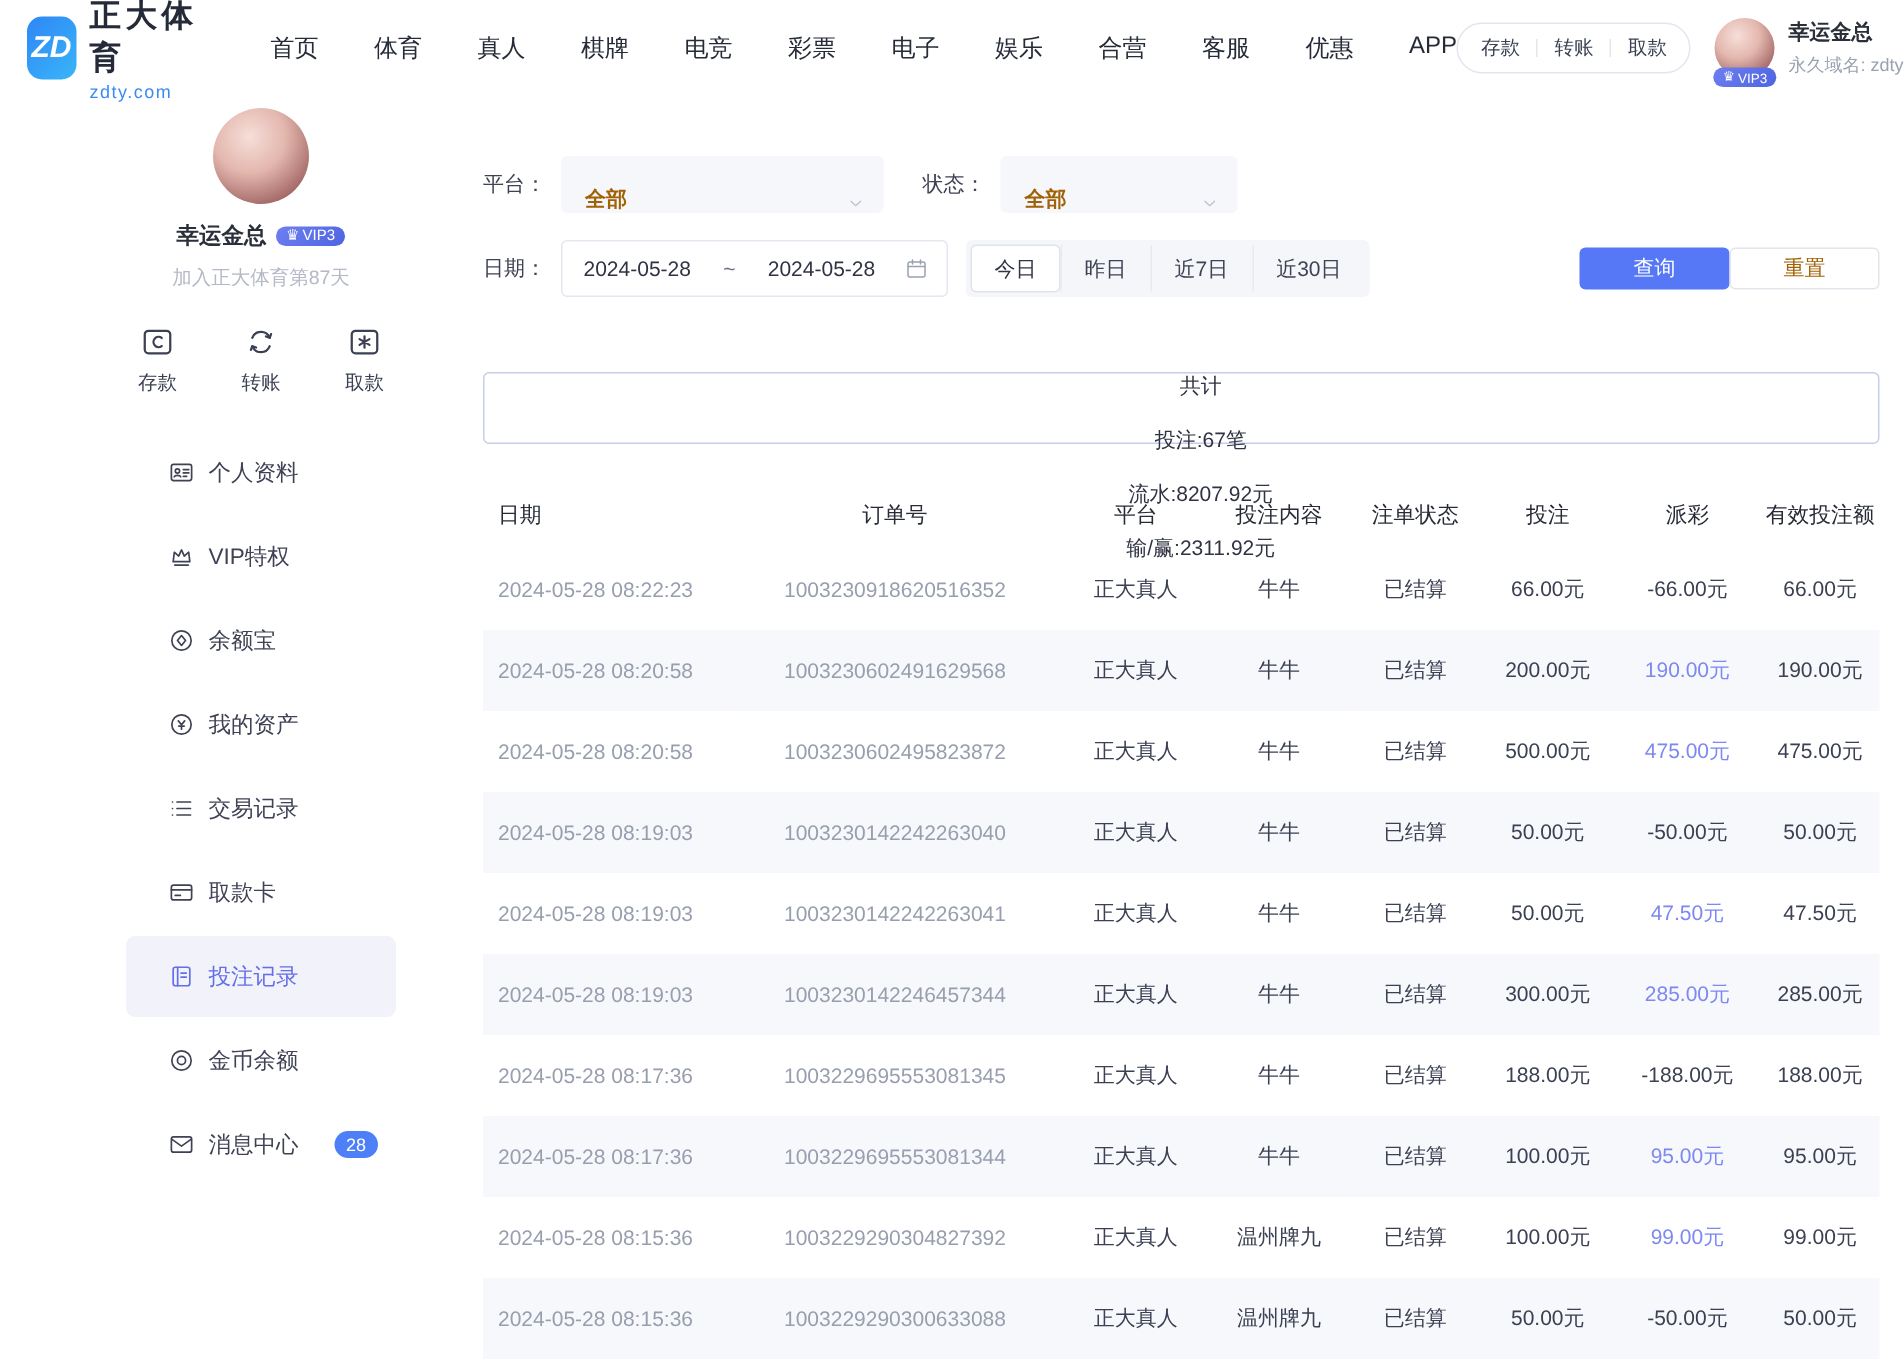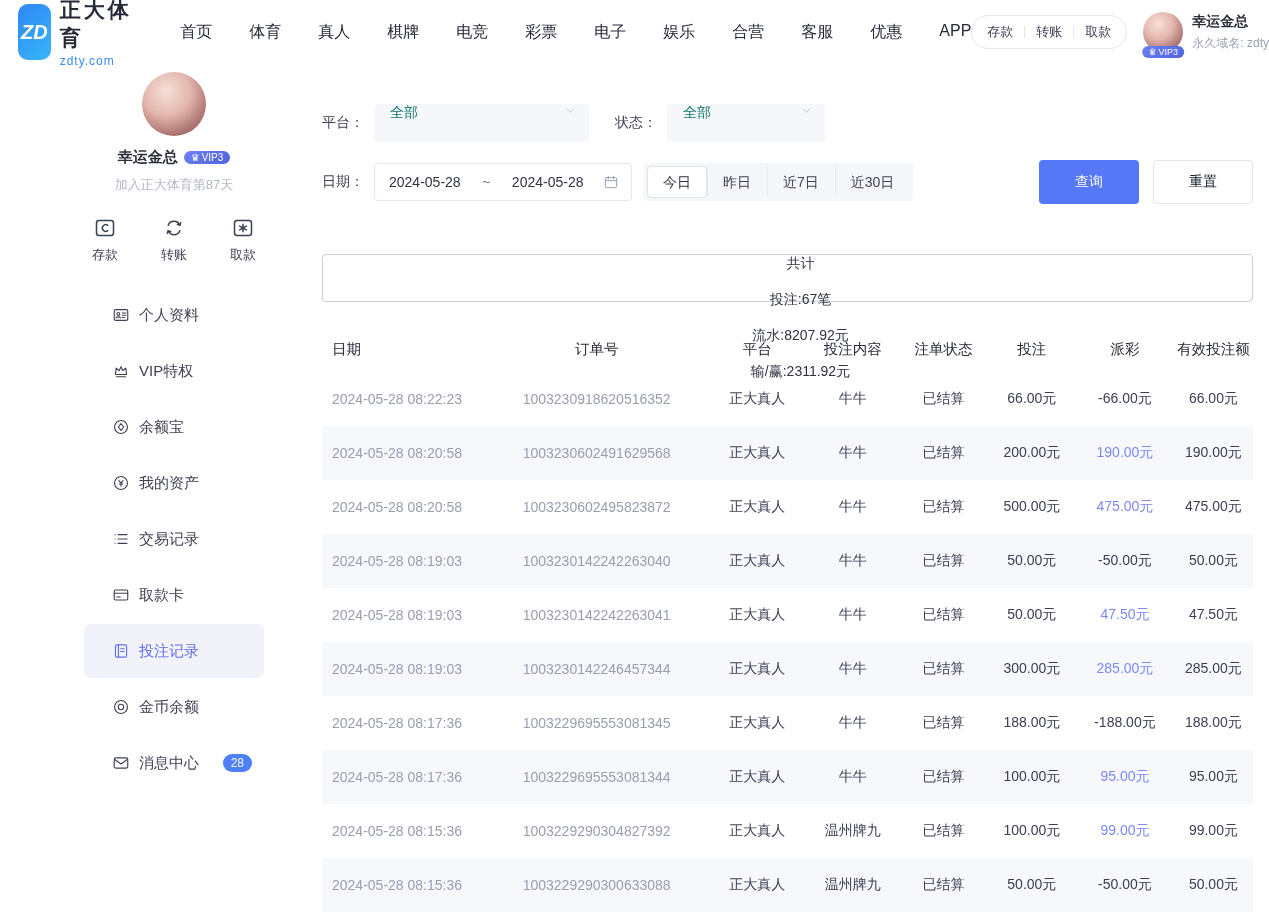--- a/index.html
+++ b/index.html
@@ -12,21 +12,21 @@
   }
   .icon svg { display:block; }
 
   
   header {
     height:64px; display:flex; align-items:center;
     padding-left:18px; background:#fff;
   }
   .logo { display:flex; align-items:center; gap:9px; cursor:pointer; }
   .logo-mark {
-    width:42px; height:56px; border-radius:10px;
+    width:42px; height:42px; border-radius:10px;
     background:linear-gradient(135deg,#2f86f6,#38b6f8);
     color:#fff; font-weight:bold; font-style:italic; font-size:20px;
     display:flex; align-items:center; justify-content:center;
   }
   .logo-cn { font-size:21px; font-weight:bold; color:#252a38; letter-spacing:3px; }
   .logo-en { font-size:12px; color:#3a8cf0; letter-spacing:1px; margin-top:2px; }
 
   .nav { display:flex; gap:37px; margin-left:46px; font-size:16px; color:#262b38; }
   .nav-item { cursor:pointer; white-space:nowrap; }
 
@@ -89,22 +89,22 @@
   
   main { flex:1; min-width:0; padding:40px 16px 0 22px; }
 
   .filter-row { display:flex; align-items:center; }
   .filter-row + .filter-row { margin-top:18px; }
   .fgroup { display:flex; align-items:center; gap:10px; }
   .fgroup + .fgroup { margin-left:26px; }
   .f-label { font-size:14px; color:#3f4254; white-space:nowrap; }
   .select {
     height:38px; background:#f6f7fa; border-radius:4px;
-    display:flex; align-items:flex-start; justify-content:space-between;
-    padding:0 12px 0 16px; font-size:14px; color:#0f766e; cursor:pointer;
+    display:flex; align-items:flex-end; justify-content:space-between;
+    padding:0 12px 0 16px; font-size:14px; color:#a16207; cursor:pointer;font-weight:bold;
   }
   .select-platform { width:215px; }
   .select-status { width:158px; }
   .select .icon { color:#b9c0cf; } .select .icon svg { width:13px; height:13px; }
 
   .date-box {
     width:258px; height:38px; border:1px solid #e4e7ef; border-radius:4px;
     display:flex; align-items:center; justify-content:space-between;
     padding:0 12px 0 14px; font-size:14px; color:#2f3342; cursor:pointer; background:#fff;
   }
@@ -116,24 +116,24 @@
     background:#f5f6f9; border-radius:4px; padding:0 3px; margin-left:12px;
   }
   .range {
     height:32px; line-height:30px; padding:0 15px; font-size:14px; color:#3f4254;
     cursor:pointer; border:1px solid transparent; white-space:nowrap;
   }
   .range + .range { border-left:1px solid #e8eaf0; }
   .range.active { background:#fff; border:1px solid #dfe3ec; border-radius:4px; color:#2f3342; }
 
   .f-spacer { flex:1; }
-  .btn { height:44px; width:100px; border-radius:4px; font-size:14px;
+  .btn { height:28px; width:100px; border-radius:4px; font-size:14px;
     display:flex; align-items:center; justify-content:center; cursor:pointer; border:none; }
   .btn-primary { background:#5678f7; color:#fff; }
-  .btn-plain { background:#fff; border:1px solid #e2e5ec; color:#0f172a; margin-left:14px; }
+  .btn-plain { background:#fff; border:1px solid #e2e5ec; color:#a16207; }
 
   .summary {
     margin-top:50px; height:48px; border:1px solid #c6cde9; border-radius:4px;
     display:flex; align-items:center; gap:18px; padding-left:26px;
     font-size:14px; color:#2f3342; background:#fff;flex-direction:column;
   }
 
   
   table { width:100%; border-collapse:collapse; table-layout:fixed; margin-top:24px; }
   col.c-date{width:17.5%} col.c-order{width:24%} col.c-platform{width:10.5%}

